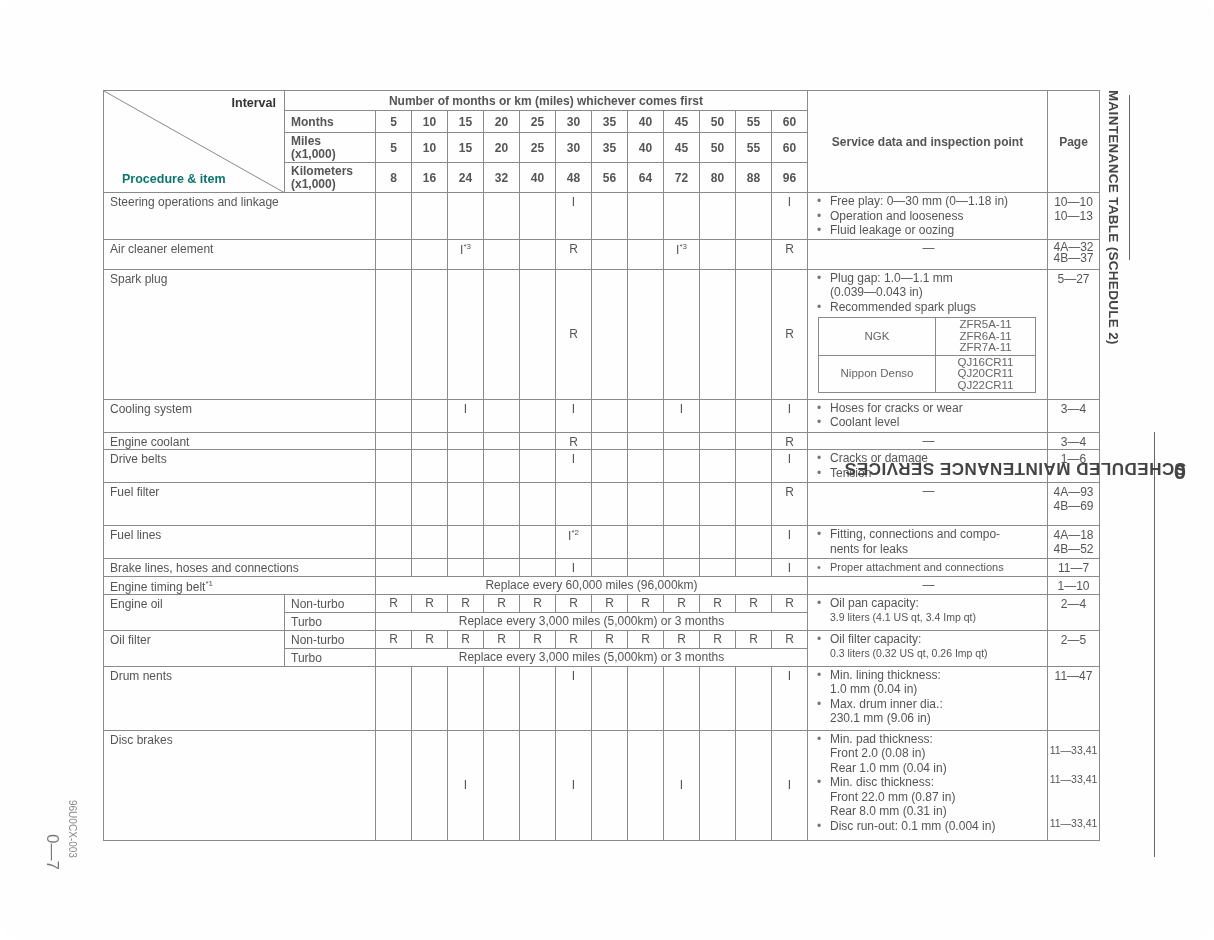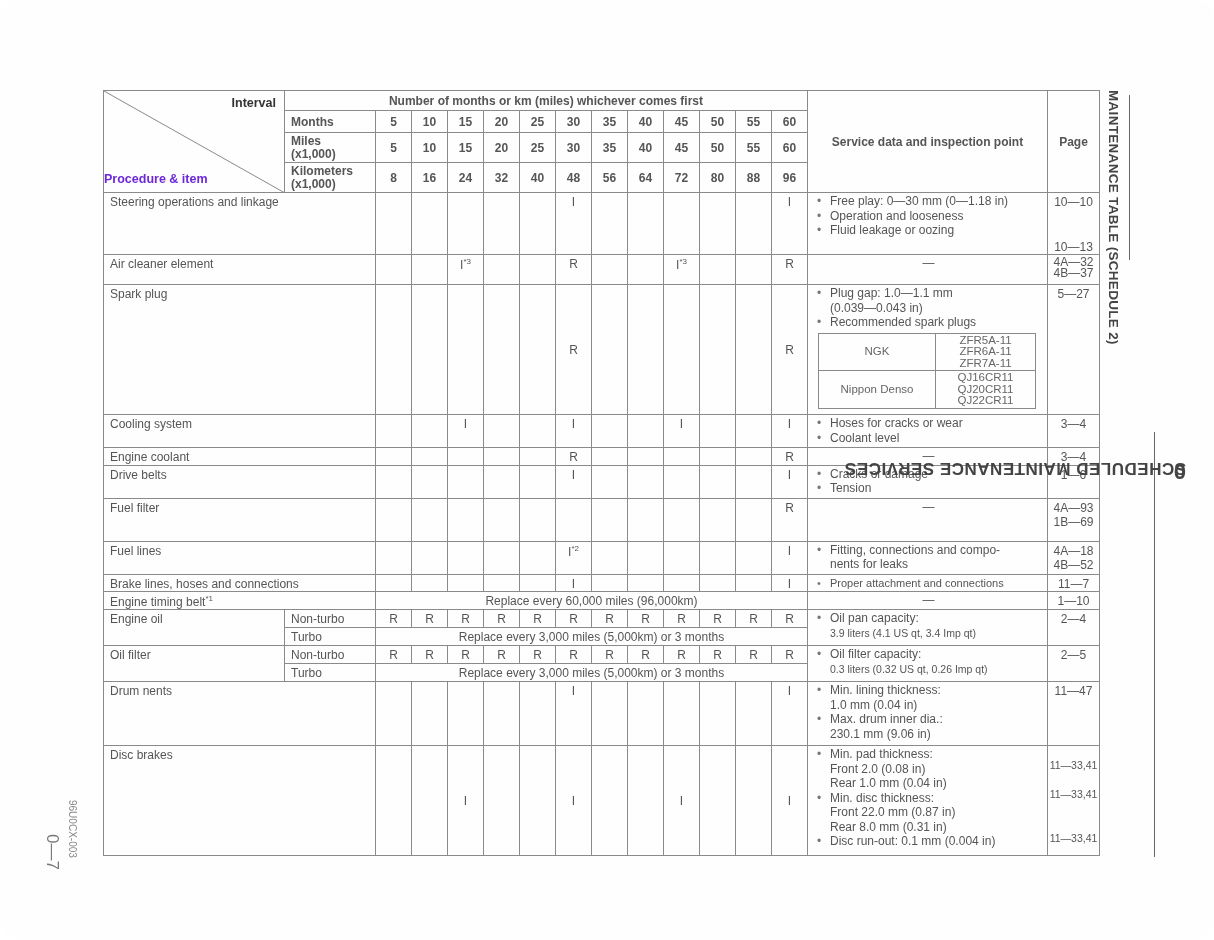--- a/index.html
+++ b/index.html
@@ -19,21 +19,21 @@
   .svc li { list-style:none; position:relative; }
   .svc li::before { content:"•"; position:absolute; left:-13px; color:#777; }
   .svc .small { font-size:10.5px; }
   .center { text-align:center; }
   .page-ref { text-align:center; font-size:12px; color:#666; line-height:14px; padding-top:2px !important; }
   .span-note { text-align:center; vertical-align:middle !important; font-size:12px; color:#666; }
   sup { font-size:8px; }
   .diag-cell { position:relative; }
   .diag-cell svg { position:absolute; left:0; top:0; }
   .diag-interval { position:absolute; right:8px; top:5px; font-weight:bold; color:#333; font-size:12.5px; }
-  .diag-proc { position:absolute; left:0; bottom:6px; font-weight:bold; color:#6d28d9; font-size:12.5px; }
+  .diag-proc { position:absolute; left:18px; bottom:6px; font-weight:bold; color:#0f766e; font-size:12.5px; }
   table.plugs { border-collapse:collapse; margin:3px 0 2px 4px; width:218px; }
   table.plugs td { border:1px solid #8a8a8a; text-align:center; vertical-align:middle; font-size:11.5px; line-height:11.5px; color:#666; padding:1px 2px; }
   .side1 { position:absolute; left:1097px; top:90px; width:30px; height:250px; }
   .side1 span { position:absolute; left:0; top:0; transform-origin:0 0; transform:translate(24px,0) rotate(90deg); white-space:nowrap; font-weight:bold; font-size:13.5px; color:#444; letter-spacing:0.3px; }
   .side2 { position:absolute; left:1158px; top:450px; width:40px; height:420px; }
   .side2 span { position:absolute; left:0; top:0; transform-origin:0 0; transform:translate(28px,0) rotate(90deg); white-space:nowrap; font-weight:bold; font-size:17px; color:#444; letter-spacing:0.5px; }
   .side2 .big { font-size:22px; margin-left:6px; }
   .rule1 { position:absolute; left:1129px; top:95px; width:1px; height:165px; background:#666; }
   .rule2 { position:absolute; left:1154px; top:432px; width:1px; height:425px; background:#666; }
   .footer { position:absolute; left:20px; top:830px; width:60px; height:60px; }
@@ -140,21 +140,21 @@
     <td class="mark top">I</td>
     <td class="svc">
       <ul>
         <li>Free play: 0—30 mm (0—1.18 in)</li>
         <li>Operation and looseness</li>
         <li>Fluid leakage or oozing</li>
       </ul>
     </td>
     <td class="page-ref">
       <div>10—10</div>
-      <div style="margin-top:31px">10—13</div>
+      <div style="margin-top:0">10—13</div>
     </td>
   </tr>
 
   <tr style="height:30px">
     <td colspan="2" class="item">Air cleaner element</td>
     <td class="mark top"></td>
     <td class="mark top"></td>
     <td class="mark top"><span>I</span><sup>*3</sup></td>
     <td class="mark top"></td>
     <td class="mark top"></td>
@@ -297,21 +297,21 @@
     <td class="mark top"></td>
     <td class="mark top"></td>
     <td class="mark top"></td>
     <td class="mark top"></td>
     <td class="mark top"></td>
     <td class="mark top"></td>
     <td class="mark top">R</td>
     <td class="svc center">—</td>
     <td class="page-ref">
       <div>4A—93</div>
-      <div>1B—69</div>
+      <div>4B—69</div>
     </td>
   </tr>
 
   <tr style="height:33px">
     <td colspan="2" class="item">Fuel lines</td>
     <td class="mark top"></td>
     <td class="mark top"></td>
     <td class="mark top"></td>
     <td class="mark top"></td>
     <td class="mark top"></td>

